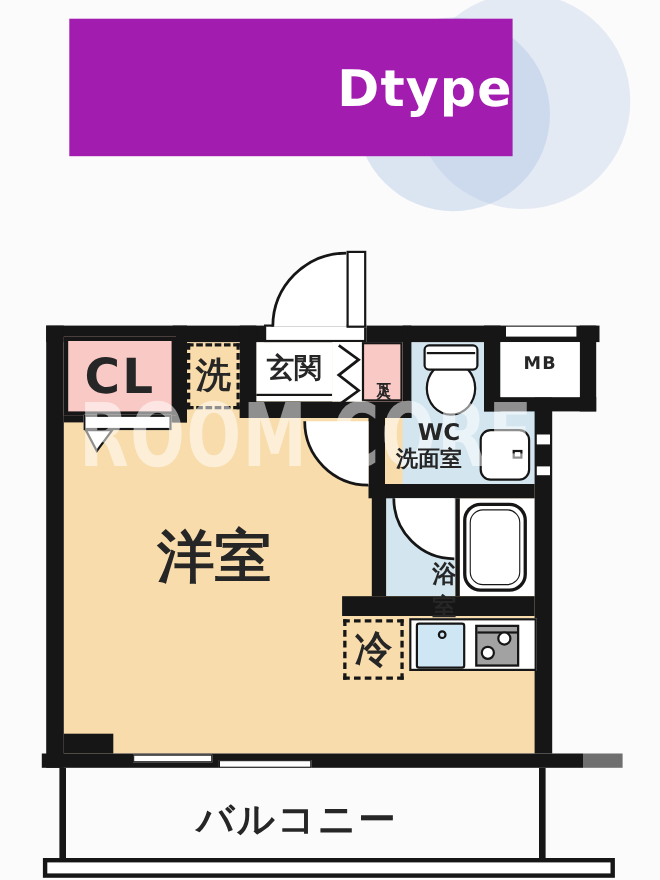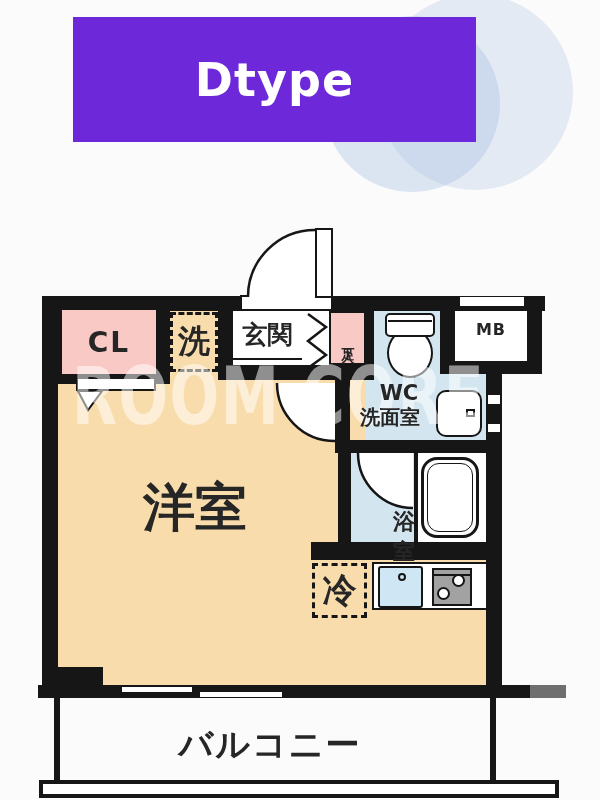--- a/index.html
+++ b/index.html
@@ -4,22 +4,22 @@
 <style>
   html,body{margin:0;padding:0;}
   body{width:600px;height:800px;position:relative;background:#fcfbfb;overflow:hidden;
        font-family:"DejaVu Sans","Liberation Sans",sans-serif;}
   .abs{position:absolute;box-sizing:border-box;}
   
   .circle{border-radius:50%;}
   #circle1{left:377px;top:-6px;width:196px;height:196px;background:rgba(171,196,228,0.30);}
   #circle2{left:324px;top:16px;width:176px;height:176px;background:rgba(171,196,228,0.40);}
   
-  #banner{left:73px;top:17px;width:403px;height:125px;background:#6d28d9;
-          display:flex;align-items:center;justify-content:center;z-index:2;}
+  #banner{left:63px;top:17px;width:403px;height:125px;background:#a21caf;
+          display:flex;align-items:center;justify-content:flex-end;z-index:2;}
   #banner span{color:#fff;font-weight:bold;font-size:46px;letter-spacing:1px;}
   
   .tan{background:#f8dcab;}
   .blue{background:#d3e6f0;}
   .wall{background:#161616;}
   #main-floor{left:58px;top:311px;width:430px;height:374px;z-index:10;}
   #genkan-floor{left:233px;top:311px;width:69px;height:54px;background:#fff;z-index:11;}
   #genkan-step{left:233px;top:358px;width:69px;height:2px;background:#161616;z-index:12;}
   #wc-floor{left:366px;top:311px;width:122px;height:129px;z-index:11;}
   #bath-floor{left:351px;top:440px;width:63px;height:102px;z-index:11;}
@@ -49,21 +49,21 @@
   #mb-slit{left:460px;top:297px;width:64px;height:9px;background:#fff;z-index:21;}
   #entry-opening{left:240px;top:295px;width:93px;height:16px;background:#fff;border:2px solid #161616;z-index:21;}
   #entry-leaf{left:315px;top:228px;width:18px;height:70px;background:#fff;border:2.5px solid #161616;z-index:31;}
   #win-slat1{left:121px;top:686px;width:72px;height:7px;background:#fff;border:1.5px solid #161616;z-index:21;}
   #win-slat2{left:199px;top:691px;width:84px;height:7px;background:#fff;border:1.5px solid #161616;z-index:21;}
   #rw-slit1{left:488px;top:395px;width:12px;height:9px;background:#fff;z-index:21;}
   #rw-slit2{left:488px;top:424px;width:12px;height:8px;background:#fff;z-index:21;}
   
   #cl-box{left:58px;top:306px;width:102px;height:72px;background:#f9c9c5;border:4px solid #161616;z-index:21;
           display:flex;align-items:center;justify-content:center;}
-  #cl-box span{font-size:28px;font-weight:bold;color:#262626;letter-spacing:2px;}
+  #cl-box span{font-size:44px;font-weight:bold;color:#262626;letter-spacing:2px;}
   #cl-fold-bar{left:76px;top:377px;width:80px;height:14px;background:#fff;border:2px solid #161616;z-index:22;}
   #washer-box{left:170px;top:312px;width:48px;height:60px;border:3px dashed #161616;z-index:21;
           display:flex;align-items:center;justify-content:center;}
   #washer-box span{font-size:32px;font-weight:bold;color:#262626;}
   #bifold-strip{left:302px;top:311px;width:29px;height:54px;background:#fff;z-index:21;}
   #shoe-box{left:329px;top:311px;width:37px;height:54px;background:#f9c9c5;border:2px solid #161616;z-index:22;
           display:flex;align-items:center;justify-content:center;}
   #shoe-box span{writing-mode:vertical-rl;font-size:13px;font-weight:bold;color:#262626;letter-spacing:1px;}
   #fridge-box{left:312px;top:563px;width:55px;height:55px;border:3px dashed #161616;z-index:31;
           display:flex;align-items:center;justify-content:center;}

